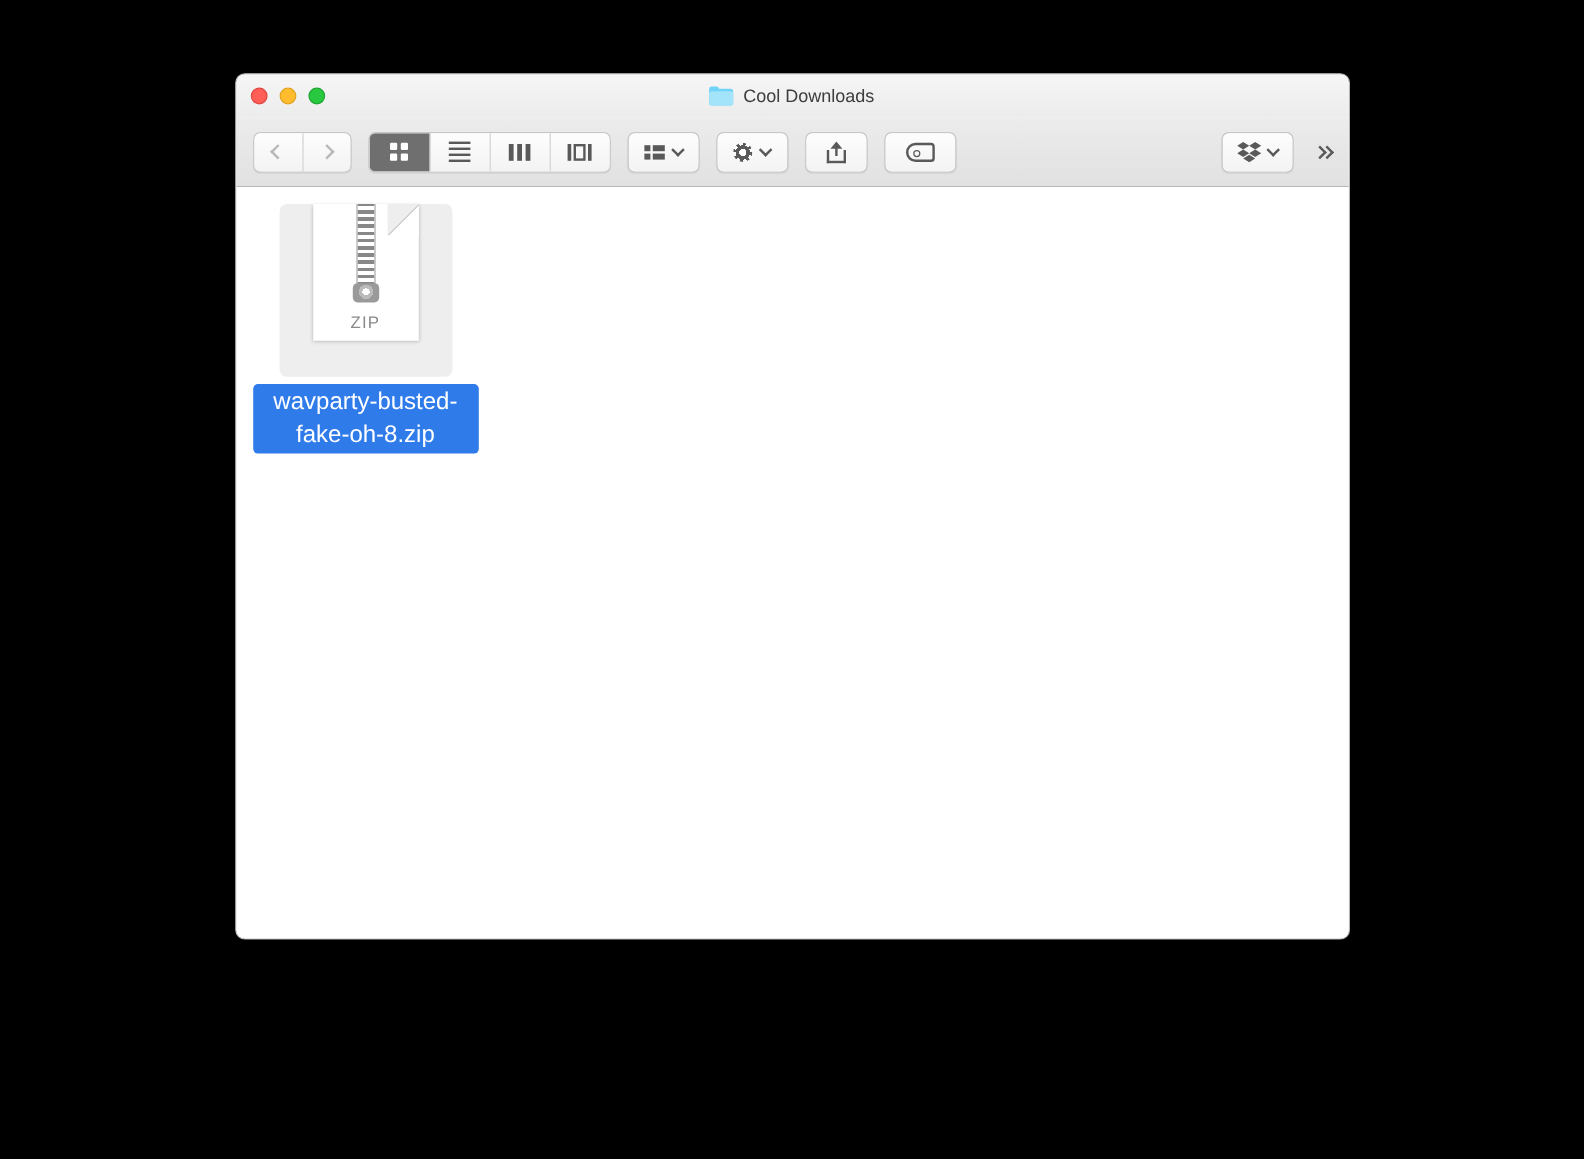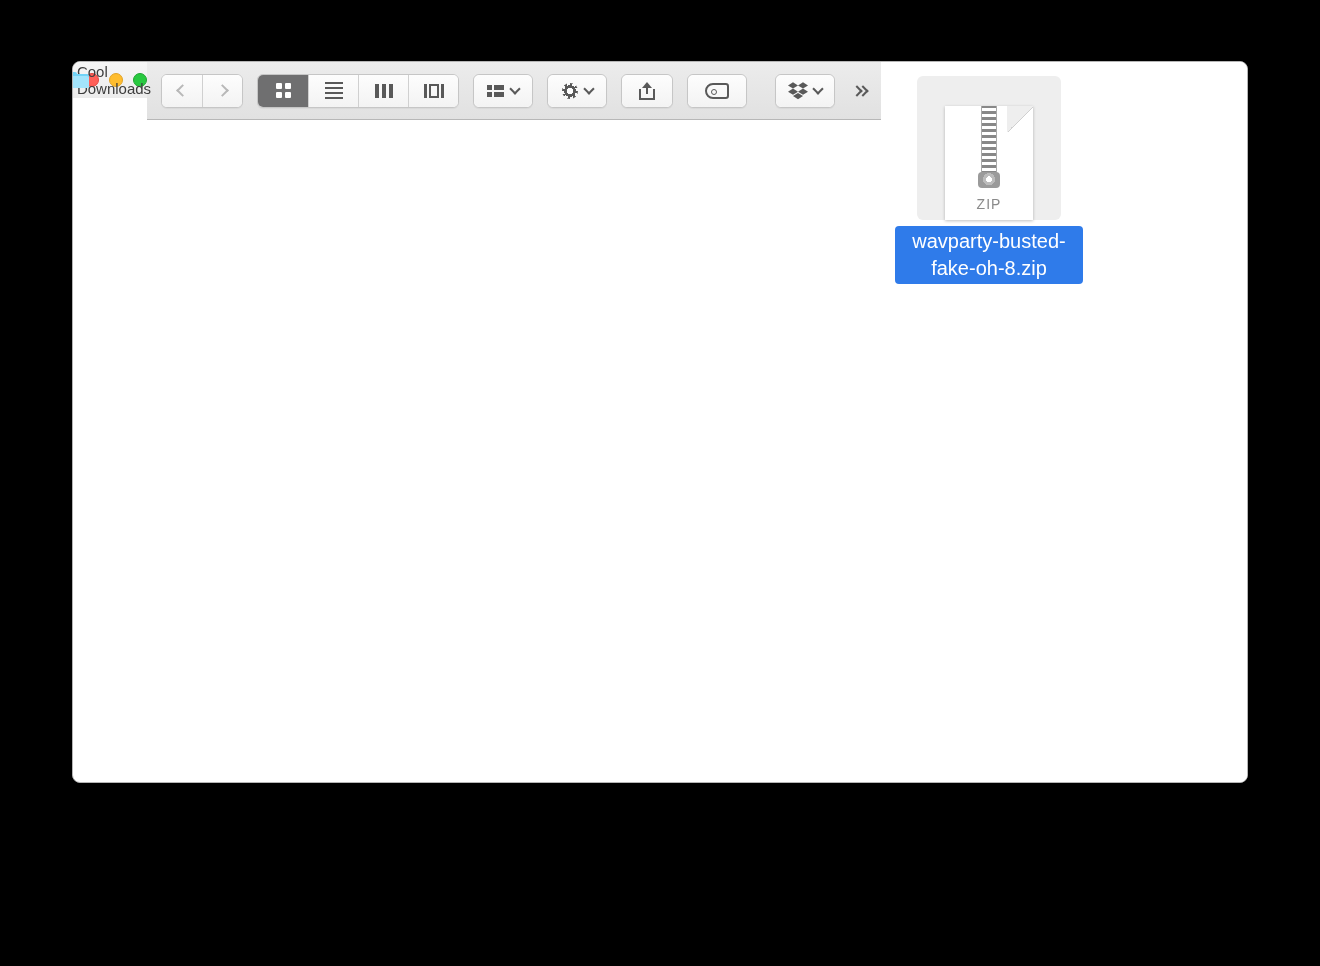--- a/index.html
+++ b/index.html
@@ -5,27 +5,27 @@
   * { box-sizing: border-box; }
   html, body { margin:0; padding:0; }
   body {
     width:1320px; height:966px;
     background:#000;
     font-family:-apple-system,"Helvetica Neue",Helvetica,Arial,sans-serif;
     -webkit-font-smoothing:antialiased;
     display:flex; align-items:flex-start; justify-content:center;
   }
   .window {
-    width:1176px; height:722px;
+    width:929px; height:722px;
     margin-top:61px;
     background:#fff;
     border-radius:8px;
     box-shadow:0 20px 60px rgba(0,0,0,.6);
     overflow:hidden;
-    display:flex; flex-direction:row;
+    display:flex; flex-direction:column;
     border:1px solid #b5b5b5;
   }
   .titlebar {
     height:36px;
     background:linear-gradient(#f6f6f6,#ececec);
     display:flex; align-items:center;
     position:relative;
   }
   .traffic { display:flex; gap:10px; margin-left:12px; }
   .tl { width:14px; height:14px; border-radius:50%; }
@@ -106,21 +106,21 @@
   .content {
     flex:1; background:#fff; padding:14px; overflow:auto;
     display:flex; flex-wrap:wrap; align-content:flex-start; gap:20px;
   }
   .file {
     width:188px; display:flex; flex-direction:column; align-items:center;
   }
   .thumb {
     width:144px; height:144px;
     background:#eeeeee; border-radius:6px;
-    display:flex; align-items:flex-end; justify-content:center; margin-bottom:6px;
+    display:flex; align-items:flex-start; justify-content:center; margin-bottom:6px;
   }
   .doc {
     width:88px; height:114px; background:#fff; position:relative;
     box-shadow:0 1px 3px rgba(0,0,0,.25);
   }
   .doc .fold {
     position:absolute; right:0; top:0; width:26px; height:26px;
     background:linear-gradient(135deg,#eeeeee 0 50%,#d0d0d0 50% 52%,#fff 52% 100%);
   }
   .doc .zipper {

